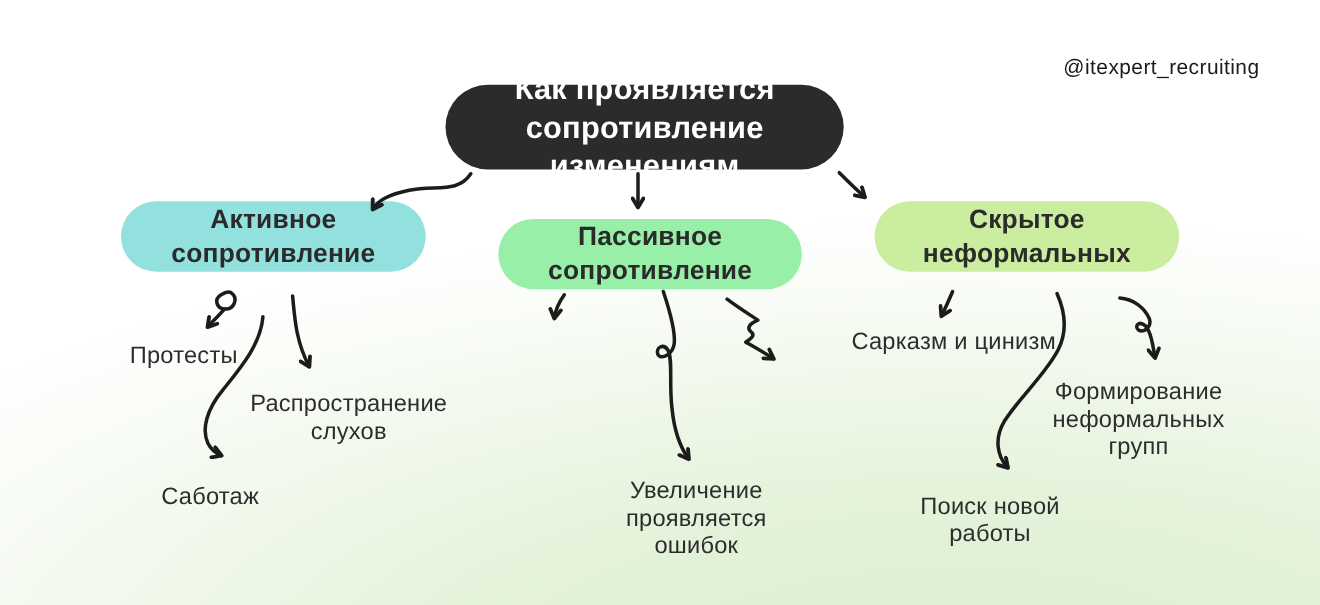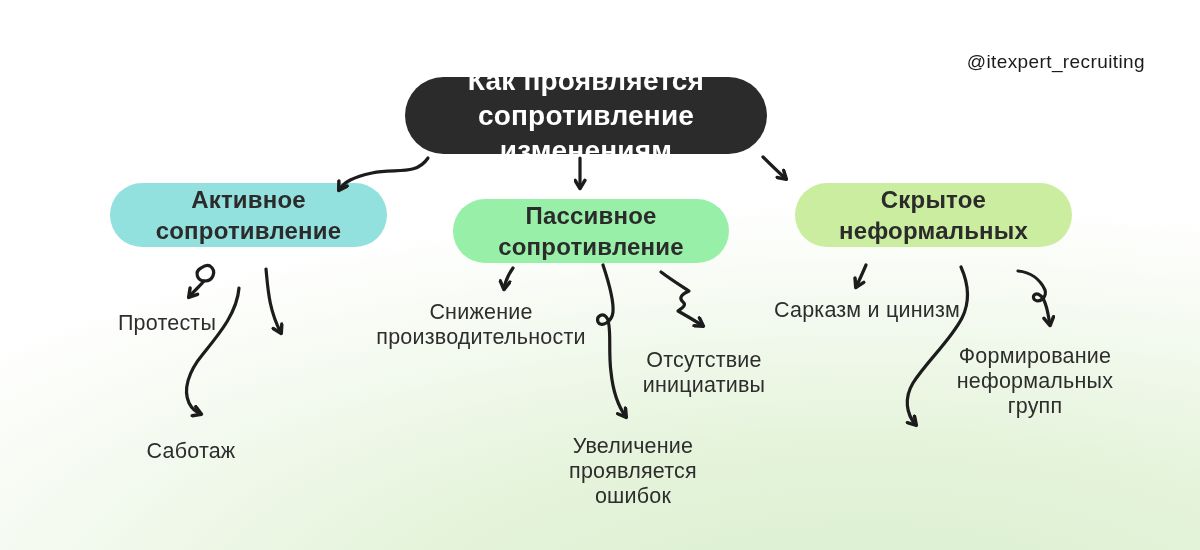--- a/index.html
+++ b/index.html
@@ -55,32 +55,32 @@
 сопротивление изменениям</div>
 
   <div class="pill branch active" style="background: rgb(147, 225, 222);">Активное
 сопротивление</div>
   <div class="pill branch passive" style="background: rgb(152, 240, 168);">Пассивное
 сопротивление</div>
   <div class="pill branch hidden" style="background: rgb(203, 237, 160);">Скрытое
 неформальных</div>
 
   <div class="leaf sabotage">Протесты</div>
+  <div class="leaf rumors">Распространение
+слухов</div>
   <div class="leaf protests">Саботаж</div>
-  <div class="leaf productivity">Снижение
-производительности</div>
-  <div class="leaf initiative">Отсутствие
-инициативы</div>
   <div class="leaf mistakes">Увеличение
 проявляется
 ошибок</div>
   <div class="leaf groups">Формирование
 неформальных
 групп</div>
   <div class="leaf sarcasm">Сарказм и цинизм</div>
+  <div class="leaf jobsearch">Поиск новой
+работы</div>
 
   <svg class="arrows" width="1200" height="550" viewBox="0 0 1200 550">
     <defs>
       <marker id="ah" viewBox="0 0 12 12" refX="9" refY="6" markerWidth="13" markerHeight="13" orient="auto" markerUnits="userSpaceOnUse">
         <path d="M2,1.5 L9.5,6 L2,10.5" fill="none" stroke="#1c1c1c" stroke-width="2.6" stroke-linecap="round" stroke-linejoin="round"></path>
       </marker>
     </defs>
 
     <path marker-end="url(#ah)" d="M 428 158 C 416 176 396 168 372 173 C 353 177 344 182 339 190"></path>
     <path marker-end="url(#ah)" d="M 580 158 L 580 188"></path>

